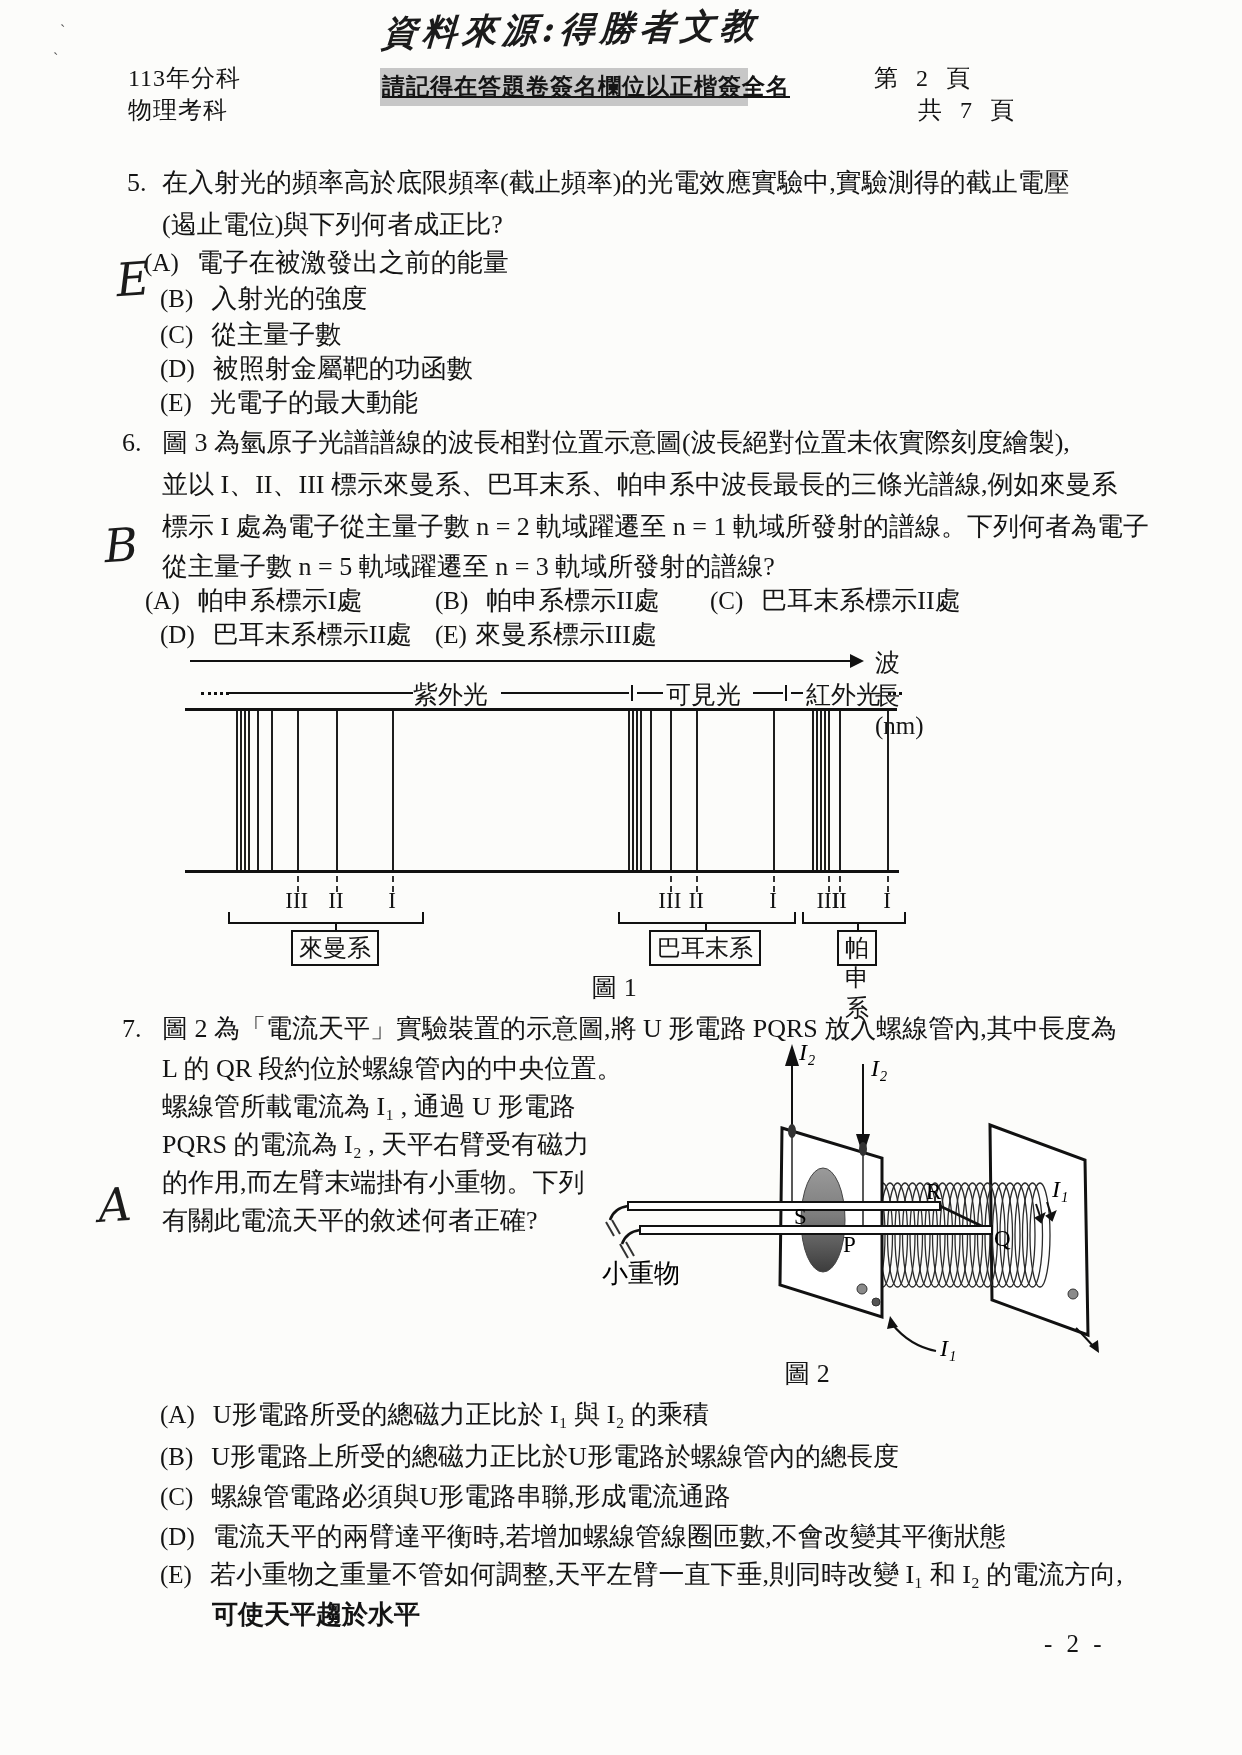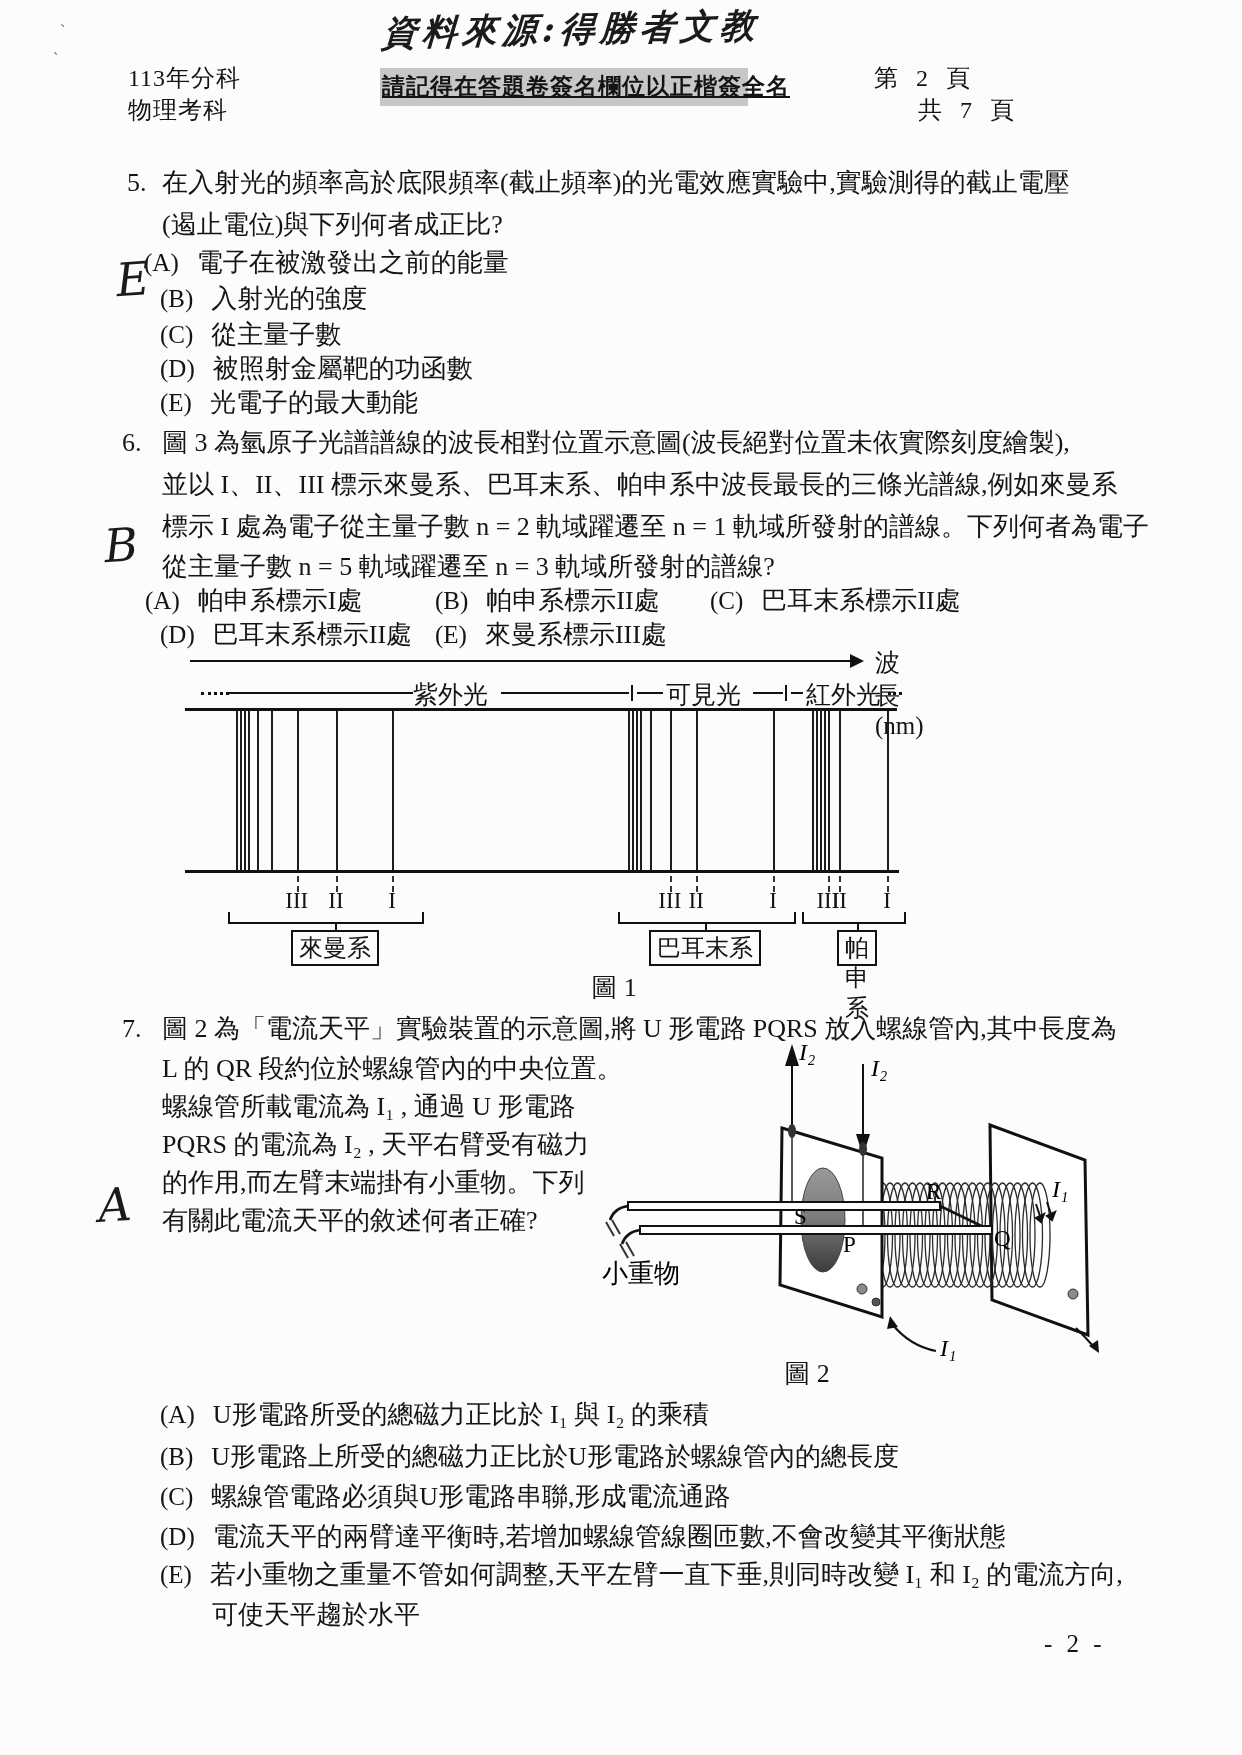--- a/index.html
+++ b/index.html
@@ -101,21 +101,21 @@
   <div class="abs" style="left:710px;top:586px;">
     <span class="opt-label">(C)</span>
     <span class="body-text" style="margin-left:14px;">巴耳末系標示II處</span>
   </div>
   <div class="abs" style="left:160px;top:620px;">
     <span class="opt-label">(D)</span>
     <span class="body-text" style="margin-left:14px;">巴耳末系標示II處</span>
   </div>
   <div class="abs" style="left:435px;top:620px;">
     <span class="opt-label">(E)</span>
-    <span class="body-text" style="margin-left:14px;">來曼系標示III處</span>
+    <span class="body-text" style="margin-left:4px;">來曼系標示III處</span>
   </div>
   <div class="abs hw hw-mark" style="left:104px;top:518px;">B</div>
 
   <div class="f1">
     <div class="axisline"></div>
     <div class="axishead"></div>
     <div class="axislab">波長 (nm)</div>
 
     <div class="bandseg dot" style="left:16px;width:28px;"></div>
     <div class="bandseg" style="left:44px;width:184px;"></div>
@@ -306,16 +306,16 @@
     <span class="body-text" style="margin-left:14px;">螺線管電路必須與U形電路串聯,形成電流通路</span>
   </div>
   <div class="abs" style="left:160px;top:1522px;">
     <span class="opt-label">(D)</span>
     <span class="body-text" style="margin-left:14px;">電流天平的兩臂達平衡時,若增加螺線管線圈匝數,不會改變其平衡狀態</span>
   </div>
   <div class="abs" style="left:160px;top:1560px;">
     <span class="opt-label">(E)</span>
     <span class="body-text" style="margin-left:14px;">若小重物之重量不管如何調整,天平左臂一直下垂,則同時改變 I₁ 和 I₂ 的電流方向,</span>
   </div>
-  <div class="abs body-text" style="left:212px;top:1600px;">可使天平趨於水平</div>
+  <div class="abs body-text" style="left:212px;top:1600px;font-weight:bold;">可使天平趨於水平</div>
 
   <div class="abs" style="left:1044px;top:1630px;font-size:25px;letter-spacing:4px;">- 2 -</div>
 </div>
 
 </body></html>

